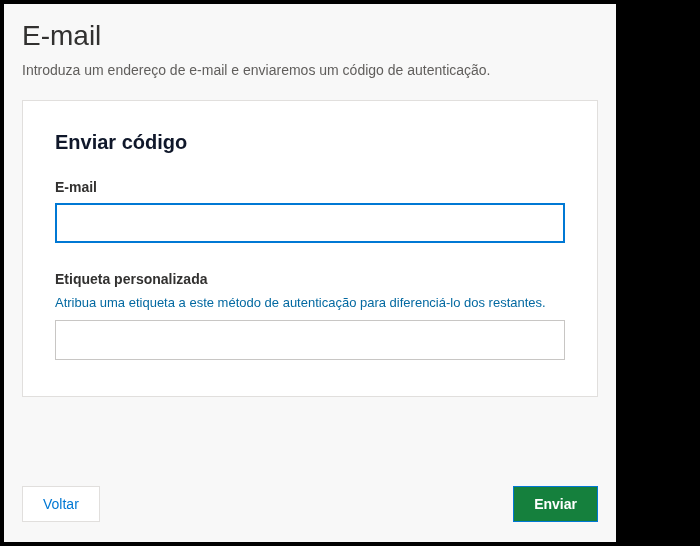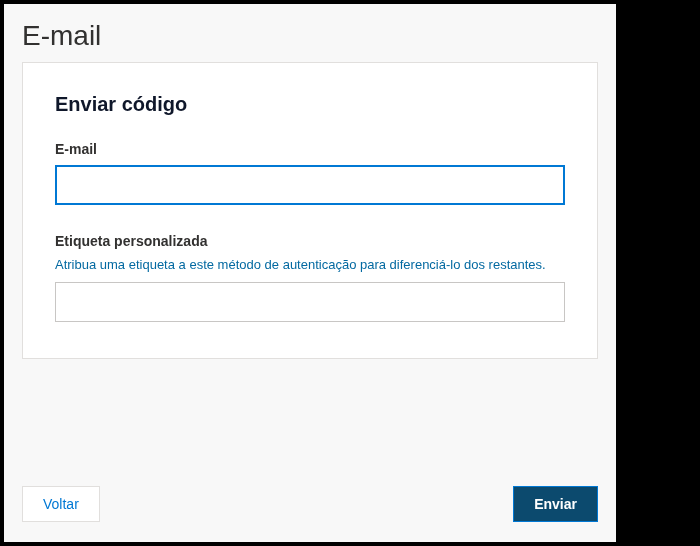--- a/index.html
+++ b/index.html
@@ -87,31 +87,32 @@
       background: #fff;
       cursor: pointer;
       font-family: Liberation Sans, sans-serif;
     }
     .btn.secondary {
       color: #0078d4;
       border: 1px solid #e1dfdd;
       background: #fff;
     }
     .btn.primary {
-      background: #0c4a6e;
+      background: #15803d;
       color: #fff;
       border: 1px solid #0078d4;
       font-weight: 600;
     }
   </style>
 </head>
 <body>
 
 <div class="outer">
   <h1 class="page-title">E-mail</h1>
+  <p class="page-subtitle">Introduza um endereço de e-mail e enviaremos um código de autenticação.</p>
 
   <div class="card">
     <h2 class="card-title">Enviar código</h2>
 
     <div class="field-group">
       <label class="field-label">E-mail</label>
       <input type="text" class="text-input focused" value="" style="">
     </div>
 
     <div class="field-group" style="margin-bottom:0;">

